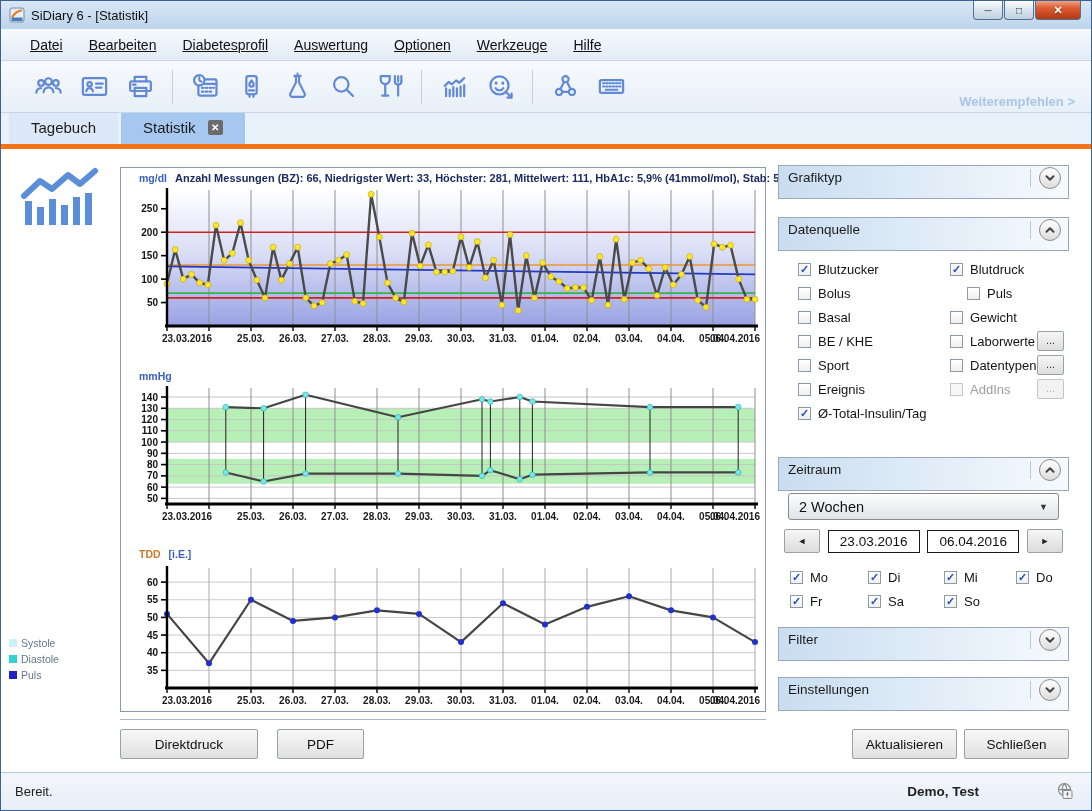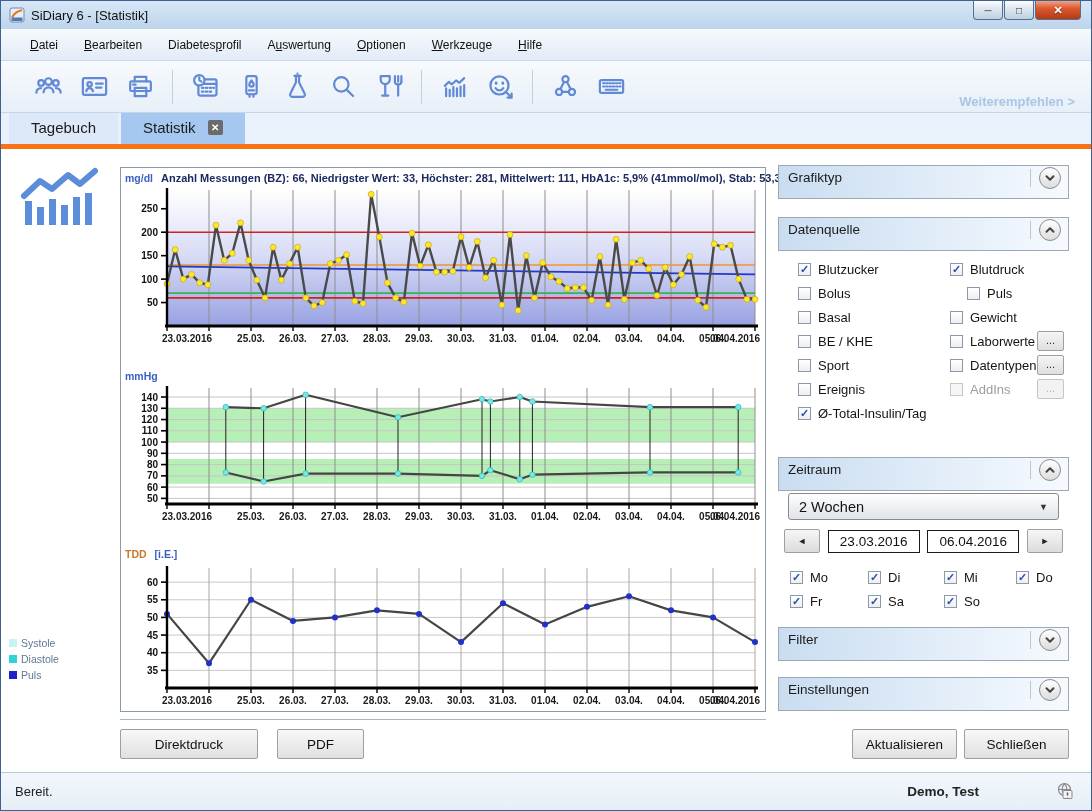--- a/index.html
+++ b/index.html
@@ -14,21 +14,21 @@
   .title-text{font-size:13px;color:#101010;}
   .win-controls{position:absolute;top:0;right:10px;display:flex;}
   .win-btn{width:30px;height:19px;border:1px solid #55708e;border-top:none;
     border-radius:0 0 4px 4px;display:flex;align-items:center;justify-content:center;
     font-size:10px;color:#333;background:linear-gradient(#fdfdfd,#dbe6f0 45%,#bfd0e0);margin-left:1px;}
   .win-btn.close{width:46px;color:#fff;background:linear-gradient(#f0a284,#dd5a31 40%,#b33a12);
     text-shadow:0 1px 1px rgba(0,0,0,.5);font-size:11px;font-weight:bold;}
   
   .menubar{height:32px;display:flex;align-items:center;padding-left:18px;gap:4px;
     background:linear-gradient(#f6fafd,#e2ebf6);border-bottom:1px solid #cdd9e8;}
-  .menu-item{padding:4px 11px;font-size:12px;color:#111;cursor:default;}
+  .menu-item{padding:4px 11px;font-size:14px;color:#111;cursor:default;text-decoration:underline;}
   .menu-item .mn{text-decoration:underline;}
   
   .toolbar{position:relative;height:52px;display:flex;align-items:center;padding-left:24px;
     background:linear-gradient(#f7fafd,#e7eff8);border-bottom:1px solid #c7d6e7;}
   .tb-btn{width:46px;height:42px;display:flex;align-items:center;justify-content:center;}
   .tb-btn svg{width:31px;height:31px;stroke:#6189d5;fill:none;stroke-width:1.7;
     stroke-linecap:round;stroke-linejoin:round;}
   .tb-sep{width:1px;height:34px;background:#c3cfdc;margin:0 9px;}
   .recommend{position:absolute;right:16px;bottom:3px;font-size:13px;font-weight:bold;color:#a9c6e6;}
   
@@ -40,21 +40,21 @@
   .tab-close{width:15px;height:15px;margin-left:12px;background:#6b6b6b;border-radius:2px;
     color:#fff;font-size:10px;line-height:15px;text-align:center;font-weight:bold;}
   
   .client{position:relative;height:623px;background:#ffffff;}
   .side-icon{position:absolute;left:16px;top:12px;}
   .legend{position:absolute;left:8px;top:488px;font-size:10.5px;color:#5f7890;}
   .legend .row{display:flex;align-items:center;margin-bottom:4px;}
   .legend .sw{width:8px;height:8px;margin-right:4px;flex:0 0 auto;}
   .chart-panel{position:absolute;left:119px;top:18px;width:646px;height:545px;
     background:#fff;border:1px solid #8a9aaa;padding:2px 1px;}
-  .chart-head{display:flex;align-items:center;gap:8px;height:16px;padding-left:3px;font-size:11px;}
+  .chart-head{display:flex;align-items:center;gap:8px;height:16px;padding-left:17px;font-size:11px;}
   .unit{font-size:10.5px;font-weight:bold;color:#3b5fc0;}
   .unit-sub{font-size:10.5px;font-weight:bold;color:#3b5fc0;}
   .unit-tdd{font-size:10.5px;font-weight:bold;color:#c77b28;}
   .ctitle{font-weight:bold;color:#1c2a60;font-size:11px;white-space:nowrap;}
   .hr-above-btns{position:absolute;left:119px;top:570px;width:646px;border-top:1px solid #aab6c2;}
   
   .right-col{position:absolute;left:777px;top:0;width:292px;height:623px;}
   .panel-header{position:absolute;left:0;width:291px;height:34px;display:flex;align-items:center;
     padding:0 7px 9px 9px;border:1px solid #9aa8b8;font-size:13.5px;color:#1a1a1a;
     background:linear-gradient(90deg,#c9ddf1,#f6fafe);}

